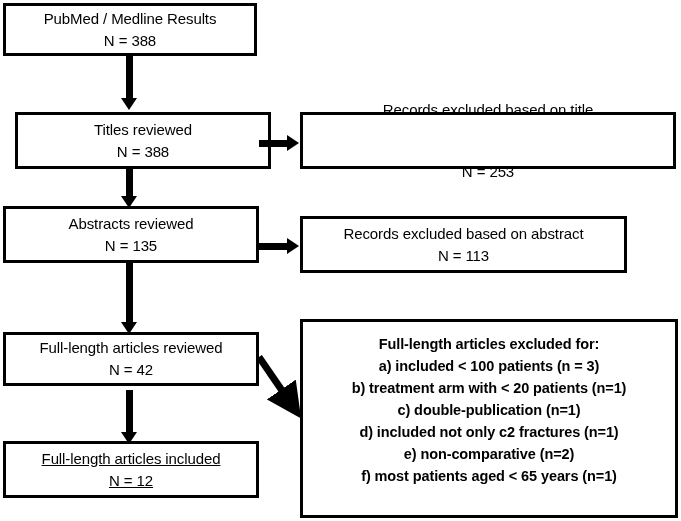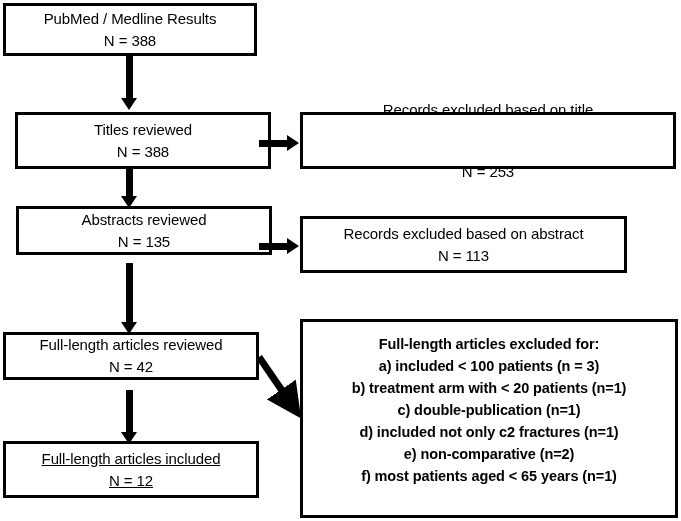--- a/index.html
+++ b/index.html
@@ -30,22 +30,22 @@
     line-height: 1.45;
     letter-spacing: -0.1px;
   }
   .node .line {
     display: block;
     white-space: nowrap;
   }
   
   #node-pubmed   { left: 3px;   top: 3px;   width: 254px; height: 53px; }
   #node-titles   { left: 3px;   top: 112px; width: 256px; height: 57px; margin-left: 12px; }
-  #node-abstr    { left: 16px;   top: 206px; width: 256px; height: 49px; }
-  #node-fullrev  { left: 3px;   top: 332px; width: 256px; height: 48px; text-align: right; }
+  #node-abstr    { left: 3px;   top: 206px; width: 256px; height: 57px; }
+  #node-fullrev  { left: 3px;   top: 332px; width: 256px; height: 54px; text-align: right; }
   #node-fullinc  { left: 3px;   top: 441px; width: 256px; height: 57px; text-decoration: underline; }
   
   #node-exc-title   { left: 300px; top: 112px; width: 376px; height: 57px; gap: 40px; }
   #node-exc-abstr   { left: 300px; top: 216px; width: 327px; height: 57px; }
   #node-exc-full    { left: 300px; top: 319px; width: 378px; height: 199px;
                       justify-content: flex-start; padding-top: 11px; font-weight: bold; }
   #node-exc-full .line { font-size: 14.5px; line-height: 1.52; }
 
   
   .arrow-v {

